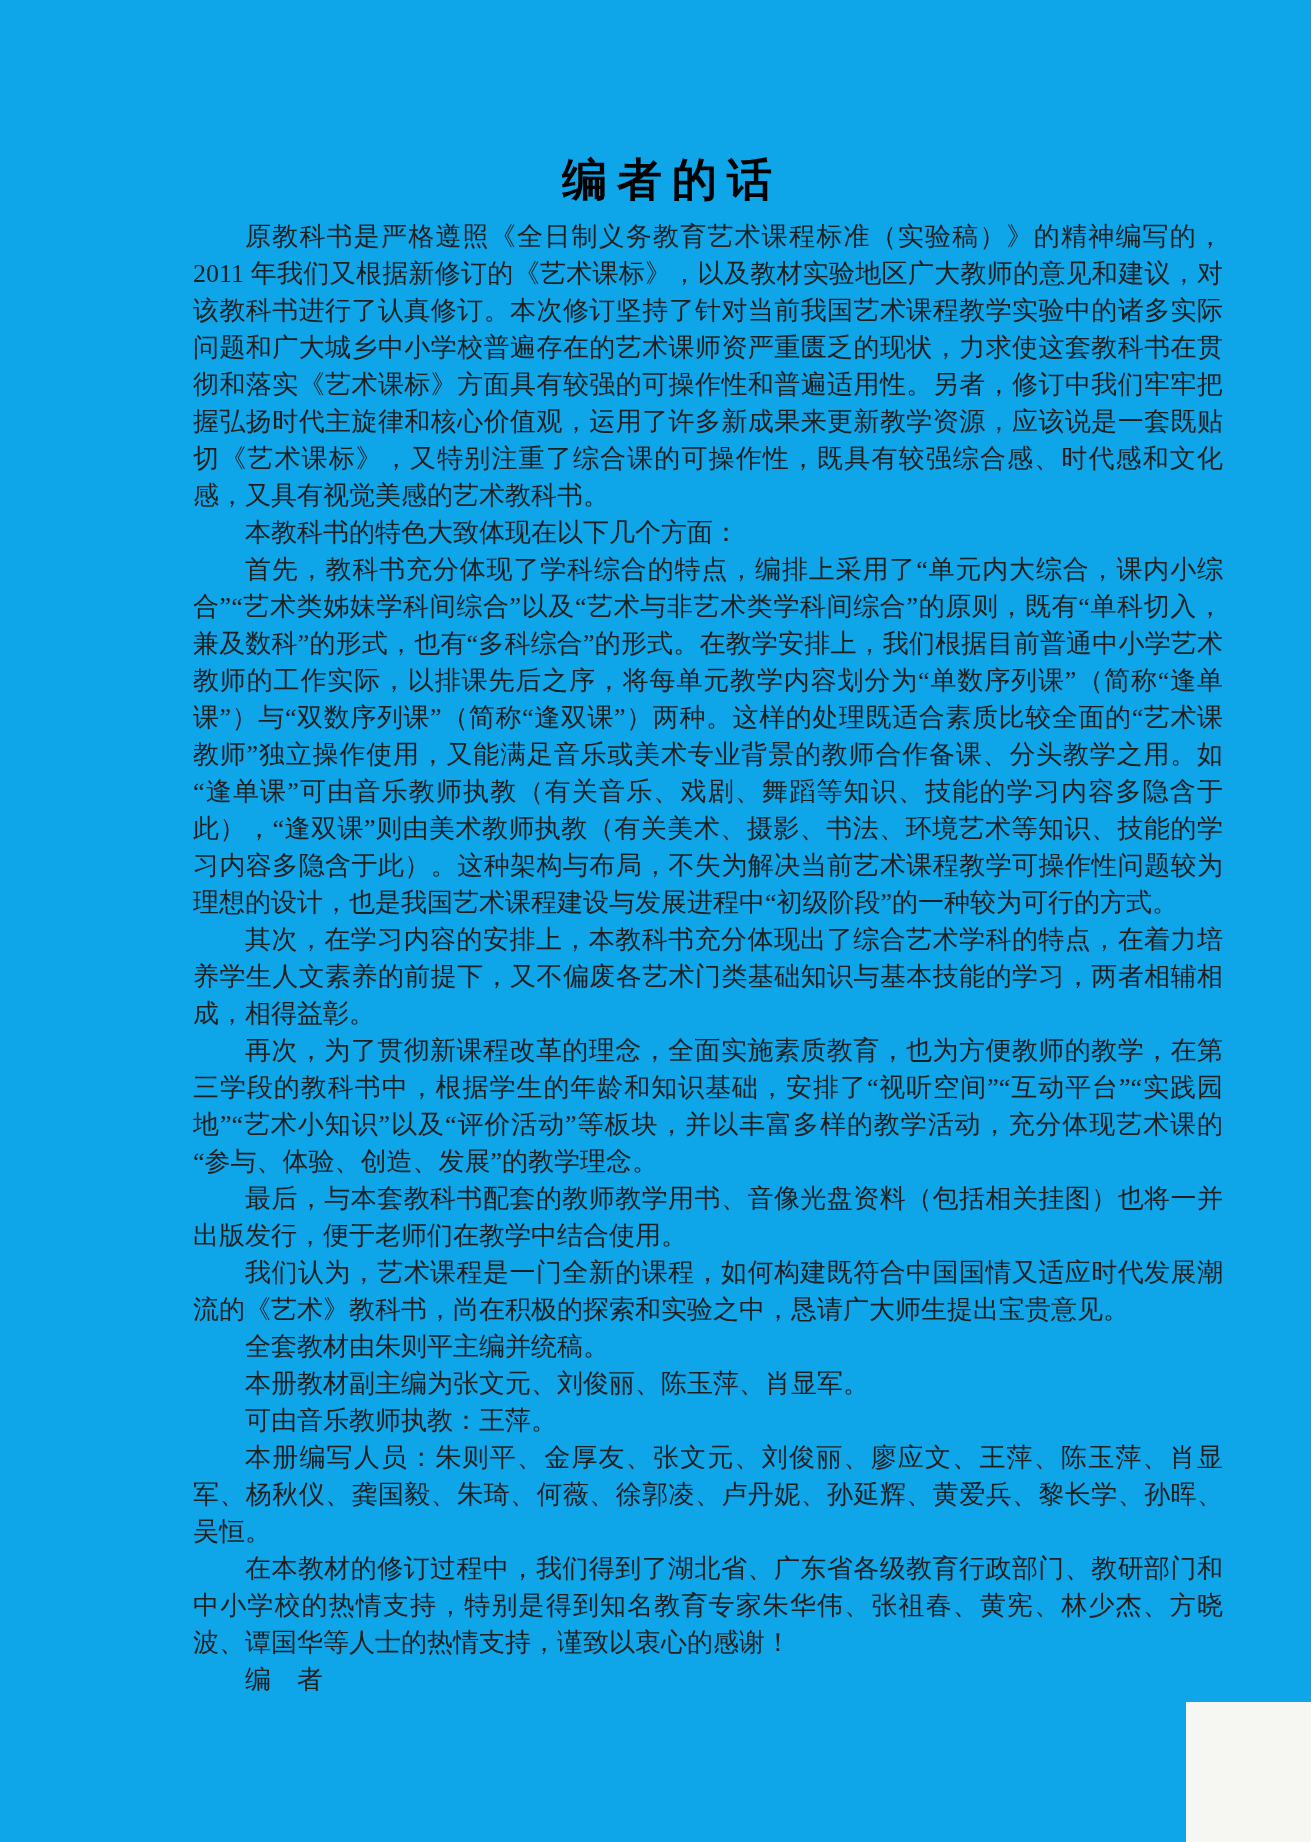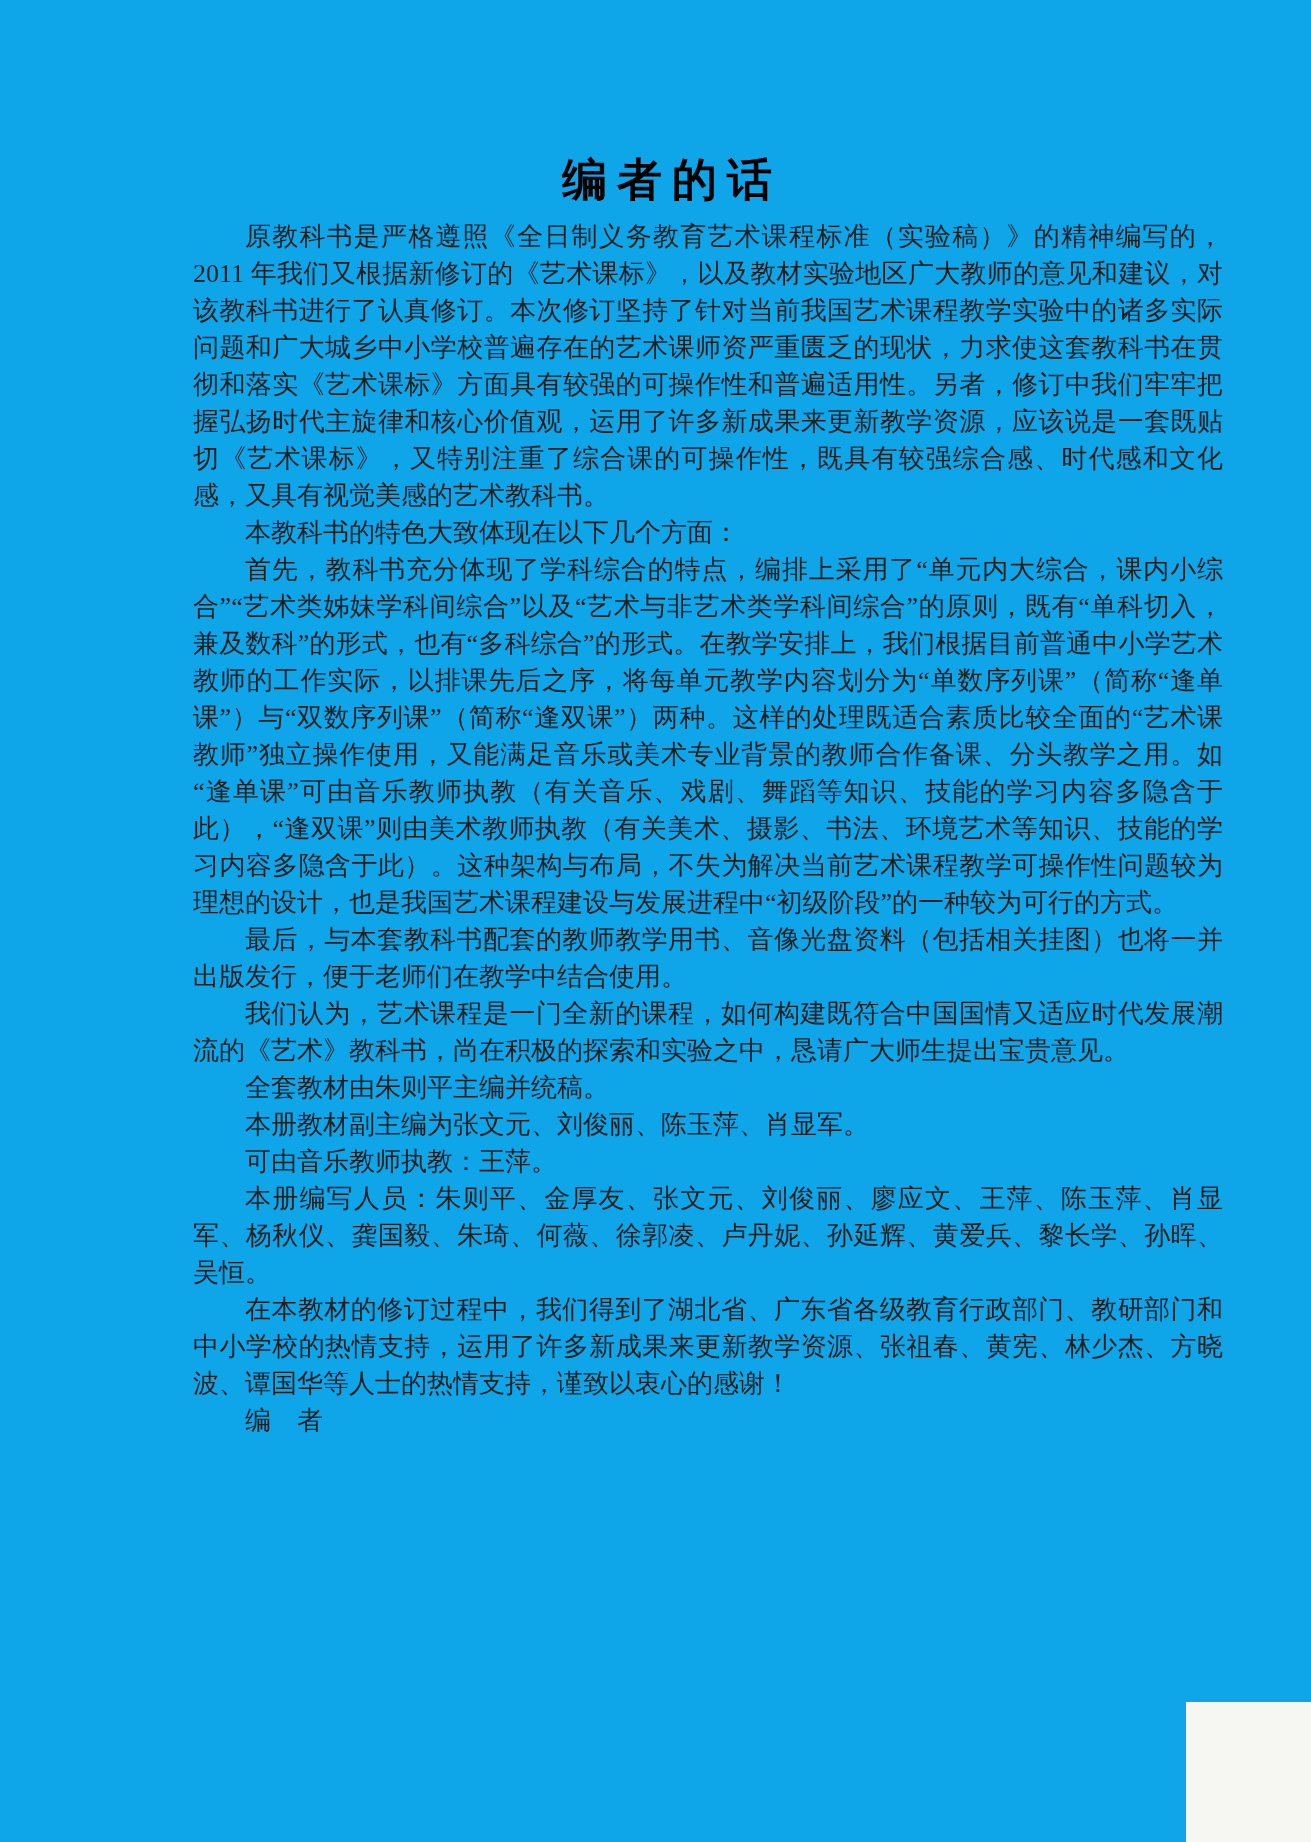--- a/index.html
+++ b/index.html
@@ -71,27 +71,29 @@
 <div class="page">
 
   <h1 class="doc-title">编者的话</h1>
 
   <div class="doc-body">
 
     <div>
         <p>原教科书是严格遵照《全日制义务教育艺术课程标准（实验稿）》的精神编写的，2011 年我们又根据新修订的《艺术课标》，以及教材实验地区广大教师的意见和建议，对该教科书进行了认真修订。本次修订坚持了针对当前我国艺术课程教学实验中的诸多实际问题和广大城乡中小学校普遍存在的艺术课师资严重匮乏的现状，力求使这套教科书在贯彻和落实《艺术课标》方面具有较强的可操作性和普遍适用性。另者，修订中我们牢牢把握弘扬时代主旋律和核心价值观，运用了许多新成果来更新教学资源，应该说是一套既贴切《艺术课标》，又特别注重了综合课的可操作性，既具有较强综合感、时代感和文化感，又具有视觉美感的艺术教科书。</p>
         <p>本教科书的特色大致体现在以下几个方面：</p>
         <p>首先，教科书充分体现了学科综合的特点，编排上采用了“单元内大综合，课内小综合”“艺术类姊妹学科间综合”以及“艺术与非艺术类学科间综合”的原则，既有“单科切入，兼及数科”的形式，也有“多科综合”的形式。在教学安排上，我们根据目前普通中小学艺术教师的工作实际，以排课先后之序，将每单元教学内容划分为“单数序列课”（简称“逢单课”）与“双数序列课”（简称“逢双课”）两种。这样的处理既适合素质比较全面的“艺术课教师”独立操作使用，又能满足音乐或美术专业背景的教师合作备课、分头教学之用。如“逢单课”可由音乐教师执教（有关音乐、戏剧、舞蹈等知识、技能的学习内容多隐含于此），“逢双课”则由美术教师执教（有关美术、摄影、书法、环境艺术等知识、技能的学习内容多隐含于此）。这种架构与布局，不失为解决当前艺术课程教学可操作性问题较为理想的设计，也是我国艺术课程建设与发展进程中“初级阶段”的一种较为可行的方式。</p>
+        <p>其次，在学习内容的安排上，本教科书充分体现出了综合艺术学科的特点，在着力培养学生人文素养的前提下，又不偏废各艺术门类基础知识与基本技能的学习，两者相辅相成，相得益彰。</p>
+        <p>再次，为了贯彻新课程改革的理念，全面实施素质教育，也为方便教师的教学，在第三学段的教科书中，根据学生的年龄和知识基础，安排了“视听空间”“互动平台”“实践园地”“艺术小知识”以及“评价活动”等板块，并以丰富多样的教学活动，充分体现艺术课的“参与、体验、创造、发展”的教学理念。</p>
         <p>最后，与本套教科书配套的教师教学用书、音像光盘资料（包括相关挂图）也将一并出版发行，便于老师们在教学中结合使用。</p>
         <p>我们认为，艺术课程是一门全新的课程，如何构建既符合中国国情又适应时代发展潮流的《艺术》教科书，尚在积极的探索和实验之中，恳请广大师生提出宝贵意见。</p>
         <p>全套教材由朱则平主编并统稿。</p>
         <p>本册教材副主编为张文元、刘俊丽、陈玉萍、肖显军。</p>
         <p>可由音乐教师执教：王萍。</p>
         <p>本册编写人员：朱则平、金厚友、张文元、刘俊丽、廖应文、王萍、陈玉萍、肖显军、杨秋仪、龚国毅、朱琦、何薇、徐郭凌、卢丹妮、孙延辉、黄爱兵、黎长学、孙晖、吴恒。</p>
-        <p>在本教材的修订过程中，我们得到了湖北省、广东省各级教育行政部门、教研部门和中小学校的热情支持，运用了许多新成果来更新教学资源、张祖春、黄宪、林少杰、方晓波、谭国华等人士的热情支持，谨致以衷心的感谢！</p>
+        <p>在本教材的修订过程中，我们得到了湖北省、广东省各级教育行政部门、教研部门和中小学校的热情支持，特别是得到知名教育专家朱华伟、张祖春、黄宪、林少杰、方晓波、谭国华等人士的热情支持，谨致以衷心的感谢！</p>
       </div>
 
     <p class="signature">编　者</p>
 
   </div>
 
   <div class="scan-shade"></div>
 
 </div>
 

